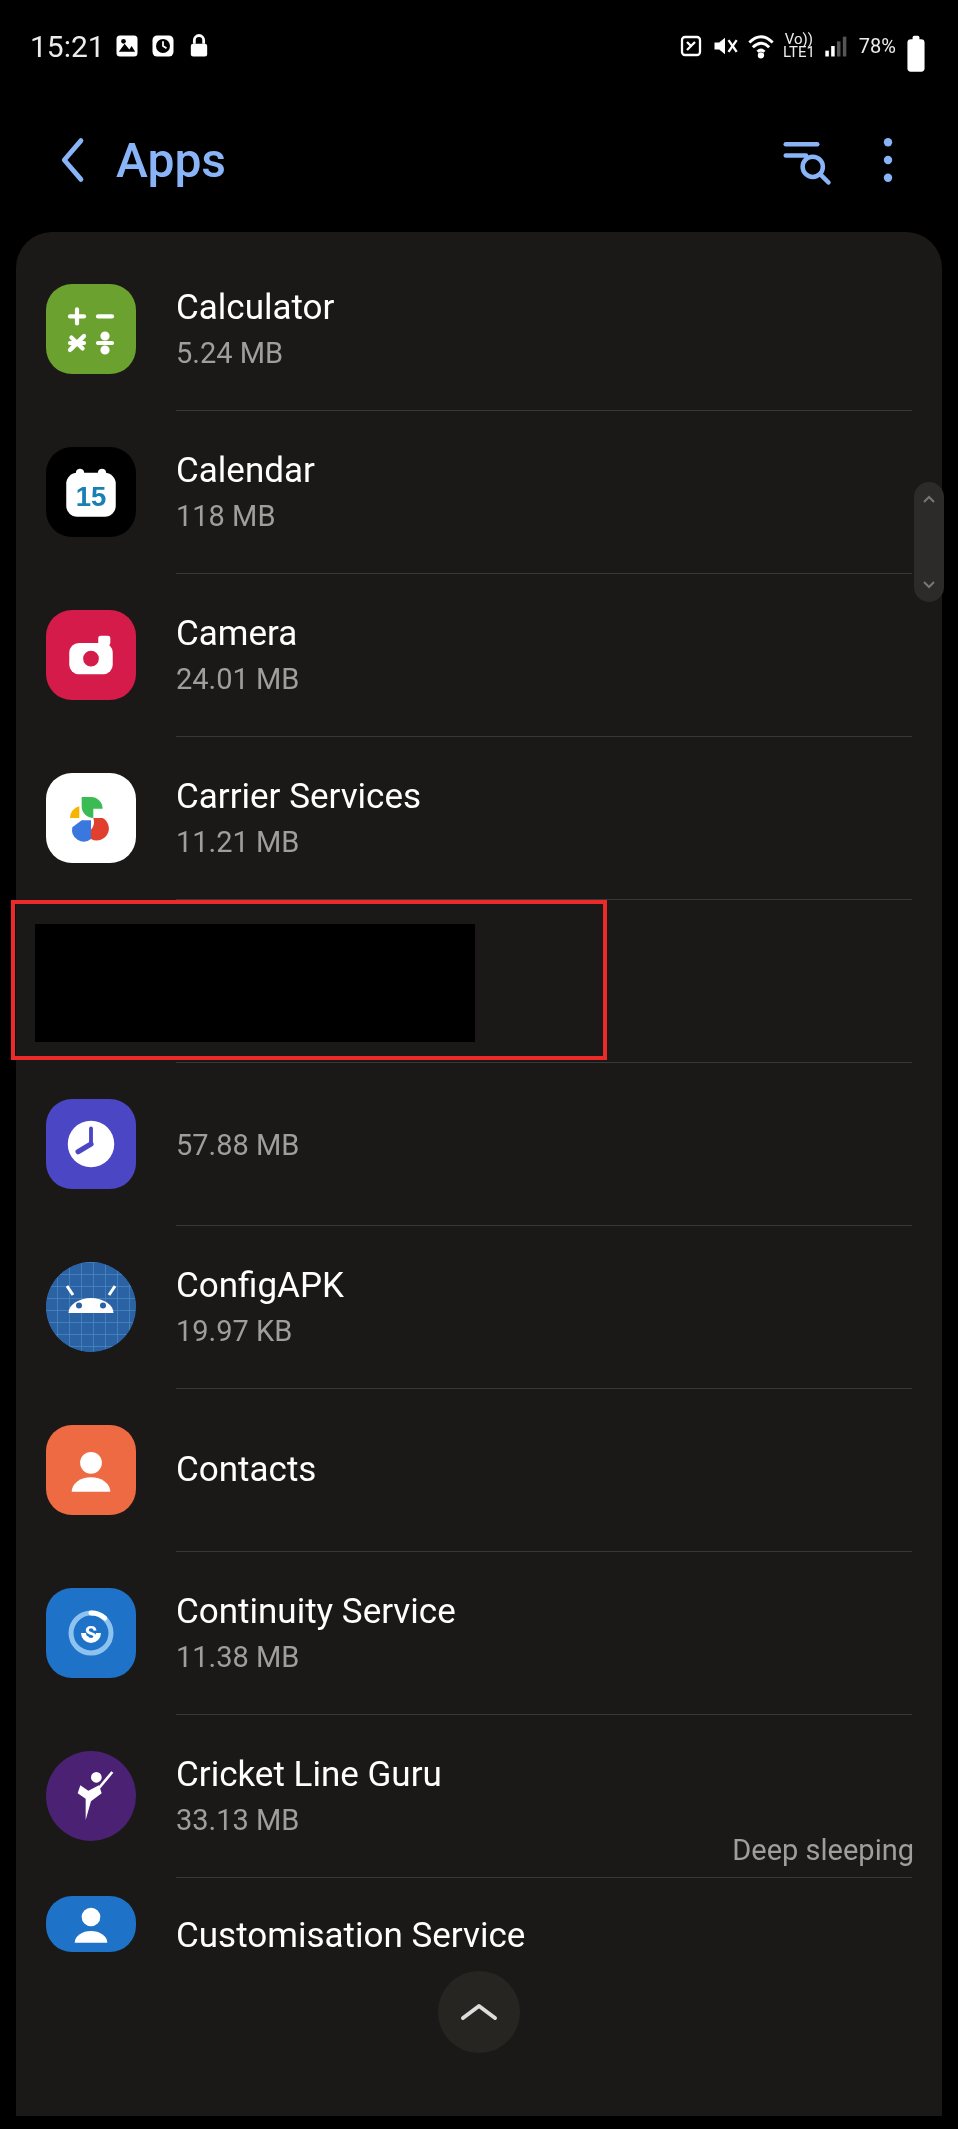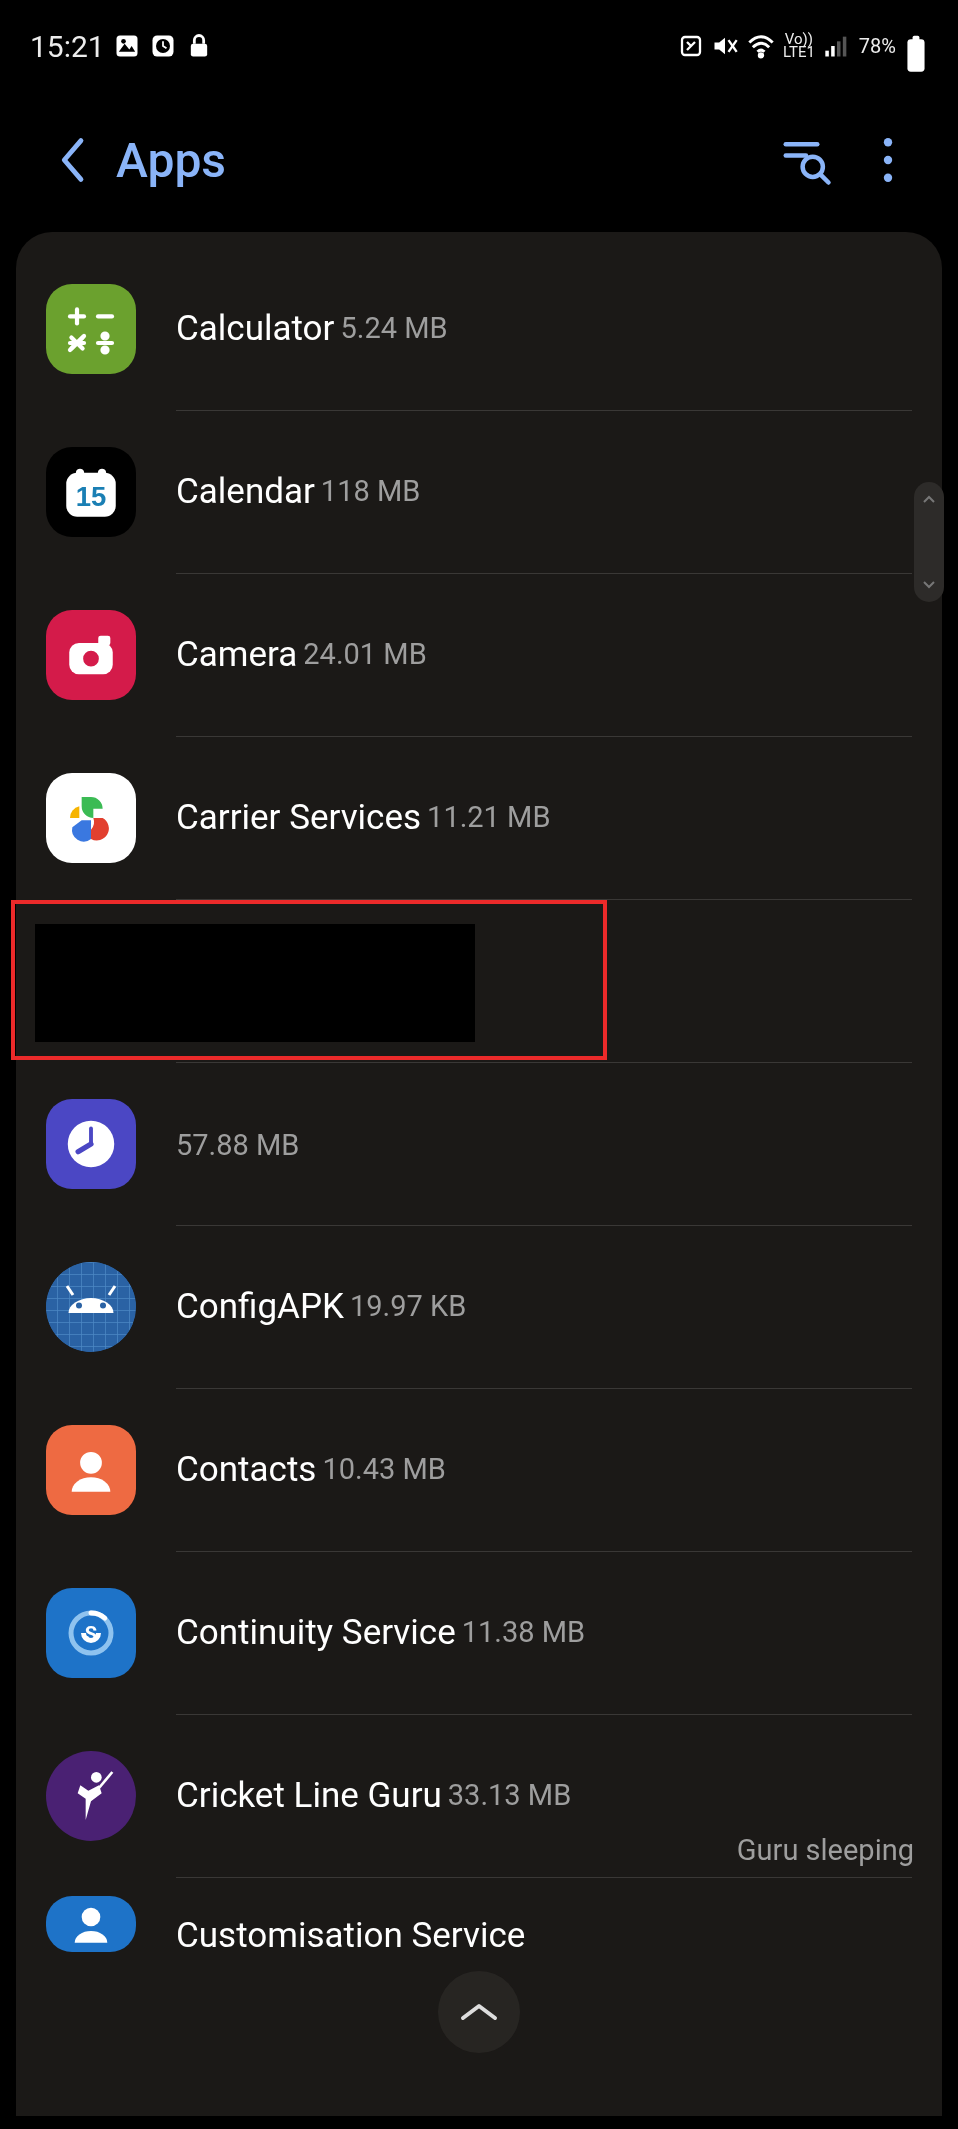--- a/index.html
+++ b/index.html
@@ -27,21 +27,21 @@
     .hbtn{width:60px;height:60px;display:flex;align-items:center;justify-content:center;
       border-radius:50%}
     .hbtn+.hbtn{margin-left:10px}
     
     .card{background:var(--card);margin:0 16px;border-radius:36px 36px 0 0;
       padding:16px 0 140px 0;position:relative}
     .row{display:flex;align-items:center;min-height:126px;padding:18px 30px 18px 30px;
       position:relative}
     .iconwrap{width:90px;height:90px;margin-right:40px;border-radius:26px;
       display:flex;align-items:center;justify-content:center;flex-shrink:0;overflow:hidden}
-    .row .textcol{flex:1;display:flex;flex-direction:row;gap:6px}
+    .row .textcol{flex:1;display:flex;flex-direction:column;gap:6px}
     .appname{font-size:35px;color:#fff;line-height:1.15}
     .appsize{font-size:29px;color:var(--muted);margin-top:2px}
     .badge{position:absolute;right:28px;bottom:10px;color:var(--muted);font-size:29px}
     
     .sep{height:1px;background:var(--sep);margin-left:160px;margin-right:30px}
     
     .redacted{position:relative;height:162px}
     .redacted-box{position:absolute;left:-5px;top:0;width:596px;height:160px;
       border:4px solid #ec2a2a;box-sizing:border-box}
     .redacted-inner{position:absolute;left:20px;top:20px;width:440px;height:118px;
@@ -283,21 +283,20 @@
 
   <div class="row">
     <div class="iconwrap rounded" style="background:#ee6a42">
       <svg width="58" height="58" viewBox="0 0 48 48" fill="#fff">
           <circle cx="24" cy="18" r="9"></circle>
           <path d="M8 42 a16 12 0 0 1 32 0 z"></path>
         </svg>
     </div>
     <div class="textcol">
       <div class="appname">Contacts</div>
-      <div class="appsize">10.43 MB</div>
     </div>
   </div>
   <div class="sep"></div>
 
   <div class="row">
     <div class="iconwrap rounded" style="background:#1e73c8">
       <svg width="60" height="60" viewBox="0 0 48 48" fill="none" stroke="#8fc3ef" stroke-width="4">
           <circle cx="24" cy="24" r="16"></circle>
           <path d="M18 24 a6 6 0 0 0 12 0" stroke="#fff"></path>
           <path d="M24 8 a16 16 0 0 1 11 4" stroke="#fff" stroke-linecap="round"></path>
@@ -316,21 +315,21 @@
       <svg width="64" height="64" viewBox="0 0 48 48" fill="#fff">
           <path d="M20 42 l4 -14 l8 -6 l-2 -6 l-8 4 l-6 -4 l-2 6 l6 4 z"></path>
           <circle cx="28" cy="10" r="4"></circle>
           <line x1="30" y1="18" x2="40" y2="6" stroke="#fff" stroke-width="2"></line>
         </svg>
     </div>
     <div class="textcol">
       <div class="appname">Cricket Line Guru</div>
       <div class="appsize">33.13 MB</div>
     </div>
-    <div class="badge">Guru sleeping</div>
+    <div class="badge">Deep sleeping</div>
   </div>
   <div class="sep"></div>
 
   <div class="row" style="min-height:80px;padding-bottom:0">
     <div class="iconwrap rounded" style="background:#1e73c8;height:56px;align-self:flex-start">
       <svg width="56" height="56" viewBox="0 0 48 48" fill="#fff">
           <circle cx="24" cy="18" r="8"></circle>
           <path d="M10 40 a14 10 0 0 1 28 0z"></path>
         </svg>
     </div>

